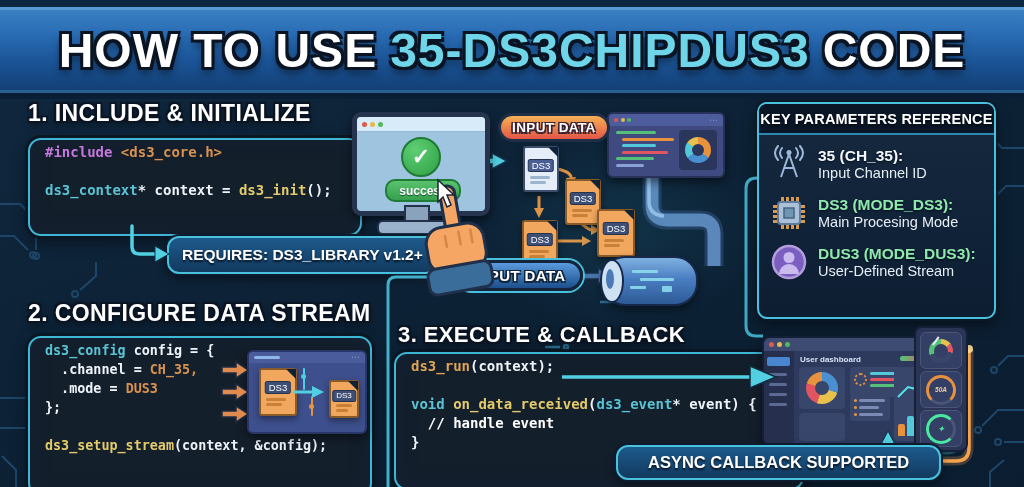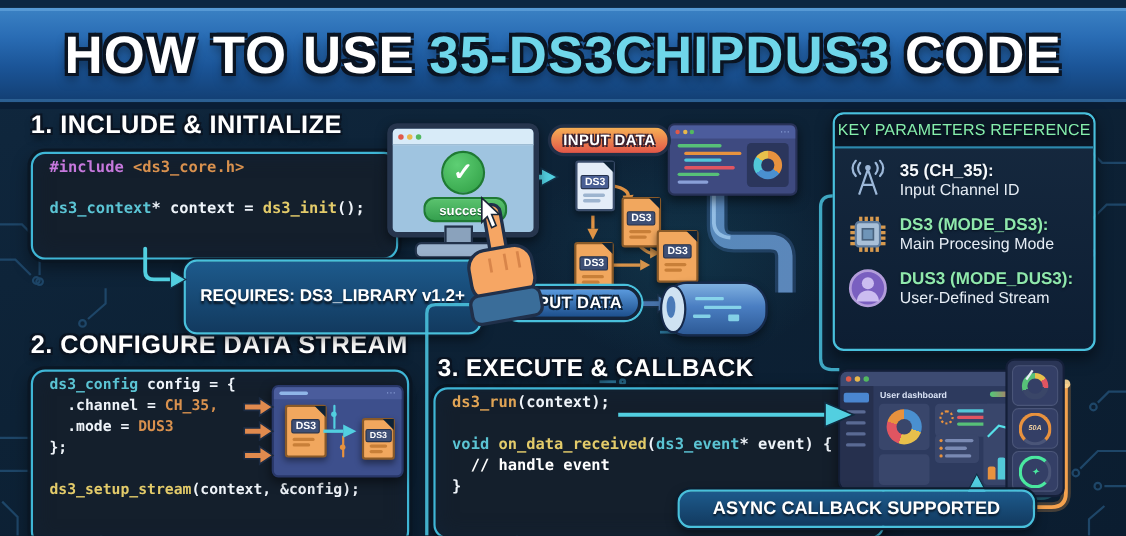--- a/index.html
+++ b/index.html
@@ -61,21 +61,21 @@
   .input-bottom{position:absolute;left:456px;top:260px;z-index:4;padding:4px 14px;border-radius:16px;
     background:linear-gradient(180deg,#5a9ade,#1d4f8c);border:3px solid #14243a;
     box-shadow:0 0 0 2px #49c0dc;color:#fff;font-size:15px;font-weight:800;letter-spacing:.4px;
     text-shadow:1.5px 1.5px 0 #10253c,-1.5px 1.5px 0 #10253c,1.5px -1.5px 0 #10253c,-1.5px -1.5px 0 #10253c;}
 
   
   .doc{position:absolute;z-index:3;width:32px;height:42px;border-radius:3px;box-shadow:0 3px 6px rgba(0,0,0,.4);}
   .doc .fold{position:absolute;right:-1px;top:-1px;width:0;height:0;border-style:solid;border-width:0 10px 10px 0;}
   .doc .dlabel{position:absolute;left:50%;top:11px;transform:translateX(-50%);
     background:#3e4f75;border:1px solid #26334e;border-radius:2px;color:#fff;
-    font-size:9.5px;font-weight:bold;padding:0 3px;line-height:11px;}
+    font-size:9.5px;font-weight:normal;padding:0 3px;line-height:11px;}
   .doc .dl{position:absolute;left:5px;height:2.5px;border-radius:2px;}
   .doc .dl.l1{top:28px;width:20px;} .doc .dl.l2{top:33px;width:16px;}
   .doc-blue{background:#e4edf8;border:2px solid #3c4f6d;}
   .doc-blue .fold{border-color:transparent #0d2236 transparent transparent;}
   .doc-blue .dlabel{background:#4a5f94;}
   .doc-blue .dl{background:#9db4cf;}
   .doc-orange{background:#f1a75e;border:2px solid #8a5a28;}
   .doc-orange .fold{border-color:transparent #0d2236 transparent transparent;}
   .doc-orange .dl{background:#c87f38;}
   .doc-lg{width:34px;height:44px;}
@@ -103,21 +103,21 @@
     display:flex;align-items:center;justify-content:center;}
   .mini-donut{width:26px;height:26px;border-radius:50%;
     background:conic-gradient(#e8923e 0 35%,#4a90d0 35% 65%,#52c8d8 65% 85%,#e8c04b 85% 100%);position:relative;}
   .mini-donut::after{content:"";position:absolute;left:7px;top:7px;width:12px;height:12px;border-radius:50%;background:#2b365c;}
 
   
   .panel{position:absolute;left:757px;top:102px;z-index:3;width:235px;height:213px;
     background:linear-gradient(180deg,#16293f,#0d1e33);
     border:2.5px solid #49c0dc;border-radius:10px;box-shadow:0 0 0 2px #0a1828,0 6px 14px rgba(0,0,0,.5);overflow:hidden;}
   .panel-head{height:29px;background:#0a1625;border-bottom:2px solid #2d89ad;display:flex;align-items:center;justify-content:center;}
-  .panel-head span{color:#86efac;font-size:14.5px;font-weight:400;letter-spacing:.2px;text-shadow:0 2px 2px #050c15;}
+  .panel-head span{color:#ffffff;font-size:14.5px;font-weight:700;letter-spacing:.2px;text-shadow:0 2px 2px #050c15;}
   .pitem{display:flex;align-items:center;gap:9px;padding:0 10px;margin-top:9px;}
   .picon{width:40px;height:40px;flex:0 0 40px;display:flex;align-items:center;justify-content:center;}
   .pterm{font-size:15.5px;font-weight:800;color:#f4f8fc;line-height:18px;text-shadow:0 1px 2px #06101c;}
   .pterm.green{color:#8fe8ac;}
   .pdesc{font-size:14.5px;color:#e6edf5;line-height:17px;}
 
   
   .s2win{position:absolute;left:247px;top:350px;z-index:4;width:116px;height:80px;background:#3d4f8c;
     border:2px solid #283768;border-radius:6px;box-shadow:0 4px 10px rgba(0,0,0,.5);}
   .s2bar{height:11px;background:#4a5c9c;border-radius:4px 4px 0 0;display:flex;align-items:center;padding:0 5px;}
@@ -256,21 +256,21 @@
   <div class="header">
     <div class="title"><span>HOW TO USE</span><span class="hl">35-DS3CHIPDUS3</span><span>CODE</span></div>
   </div>
 
   <div class="h2" style="left:28px;top:100px;">1. INCLUDE &amp; INITIALIZE</div>
   <div id="code1" class="code-block" style="left:28px;top:138px;width:300px;height:88px;">
       <div class="cl"><span style="color: rgb(198, 120, 221);">#include </span><span style="color: rgb(217, 145, 78);">&lt;ds3_core.h&gt;</span></div>
       <div class="cl">&nbsp;</div>
       <div class="cl"><span style="color: rgb(91, 196, 212);">ds3_context</span><span style="color: rgb(238, 243, 249);">* context = </span><span style="color: rgb(227, 203, 106);">ds3_init</span><span style="color: rgb(238, 243, 249);">();</span></div>
     </div>
-  <div class="pill-badge" style="left:167px;top:236px;padding:23px 13px;font-size:15.5px;">REQUIRES: DS3_LIBRARY v1.2+</div>
+  <div class="pill-badge" style="left:167px;top:236px;padding:8px 13px;font-size:15.5px;">REQUIRES: DS3_LIBRARY v1.2+</div>
 
   <div class="monitor">
     <div class="mscreen">
       <div class="mbar">
         <i class="dot r"></i>
         <i class="dot y"></i>
         <i class="dot g"></i>
       </div>
       <div class="check"></div>
       <div class="success-pill">success</div>

